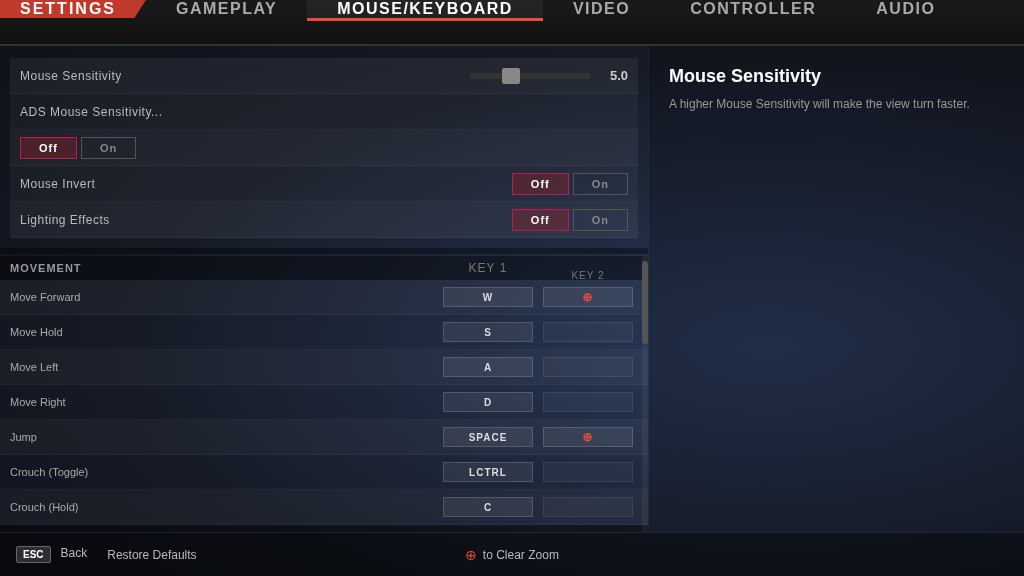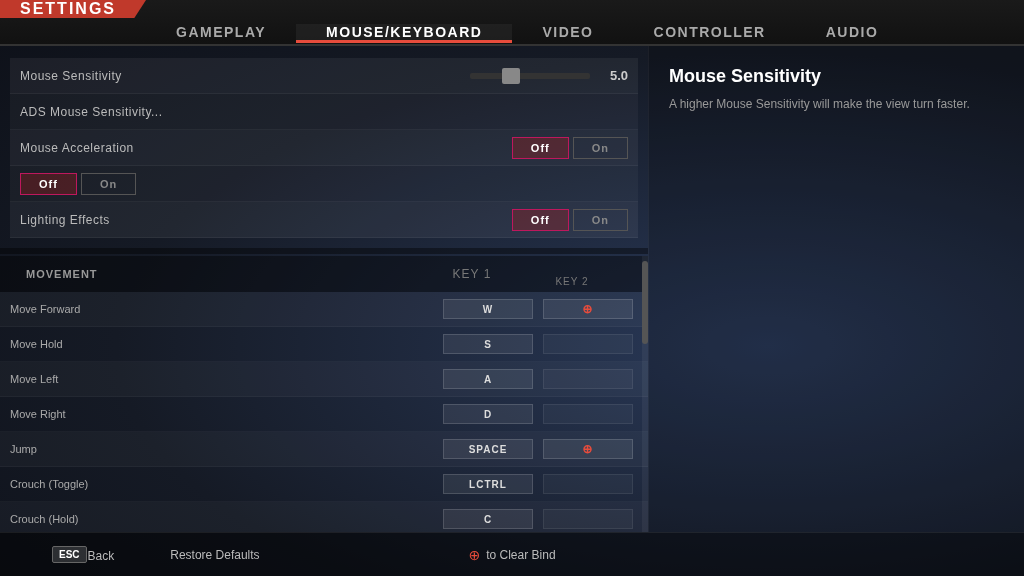--- a/index.html
+++ b/index.html
@@ -47,29 +47,28 @@
     .nav-tabs {
       display: flex;
       align-items: stretch;
       flex: 1;
     }
 
     .nav-tab {
       display: flex;
       align-items: center;
       padding: 0 30px;
-      font-size: 14px;
+      font-size: 16px;
       font-weight: 600;
       letter-spacing: 1.5px;
       color: #aaa;
       cursor: pointer;
       border-bottom: 3px solid transparent;
       text-transform: uppercase;
       transition: color 0.2s;
-      margin-top: 24px;
     }
 
     .nav-tab.active {
       color: #fff;
       border-bottom: 3px solid #e74c3c;
       background: rgba(255,255,255,0.05);
     }
 
     
     .main-content {
@@ -174,22 +173,22 @@
     
     .keybind-section {
       flex: 1;
       overflow: hidden;
       position: relative;
     }
 
     .keybind-header {
       display: flex;
       align-items: center;
-      height: 36px;
-      padding: 0 26px;
+      height: 24px;
+      padding: 0 10px;
       background: rgba(0,0,0,0.4);
     }
 
     .keybind-section-label {
       flex: 1;
       font-size: 11px;
       font-weight: 700;
       color: #999;
       letter-spacing: 1px;
     }
@@ -308,26 +307,25 @@
     }
 
     .bottom-left {
       display: flex;
       align-items: center;
       gap: 20px;
     }
 
     .bottom-btn {
       display: flex;
-      align-items: flex-end;
-      gap: 1px;
+      align-items: flex-start;
+      gap: 10px;
       font-size: 12px;
       color: #bbb;
       cursor: pointer;
-      margin-left: 36px;
     }
 
     .key-badge {
       background: rgba(255,255,255,0.15);
       border: 1px solid #666;
       padding: 2px 6px;
       font-size: 10px;
       font-weight: 700;
       color: #fff;
       border-radius: 2px;
@@ -389,28 +387,28 @@
             <span class="slider-value">5.0</span>
           </div>
         </div>
       </div>
 
       <div class="setting-row">
         <span class="setting-label">ADS Mouse Sensitivity...</span>
       </div>
 
       <div class="setting-row">
-        <span class="setting-label">Mouse Acceleration</span>
         <div class="setting-controls">
           <button class="toggle-btn active">Off</button>
           <button class="toggle-btn">On</button>
         </div>
       </div>
 
       <div class="setting-row">
+        <span class="setting-label">Mouse Invert</span>
         <div class="setting-controls">
           <button class="toggle-btn active">Off</button>
           <button class="toggle-btn">On</button>
         </div>
       </div>
 
       <div class="setting-row">
         <span class="setting-label">Lighting Effects</span>
         <div class="setting-controls">
           <button class="toggle-btn active">Off</button>
@@ -500,15 +498,15 @@
       <span class="key-badge">ESC</span>
       <span>Back</span>
     </div>
     <div class="bottom-btn">
       <span>Restore Defaults</span>
     </div>
   </div>
 
   <div class="bottom-center">
     <span class="clear-icon">⊕</span>
-    <span>to Clear Bind</span>
+    <span>to Clear Zoom</span>
   </div>
 </div>
 
 </body></html>

